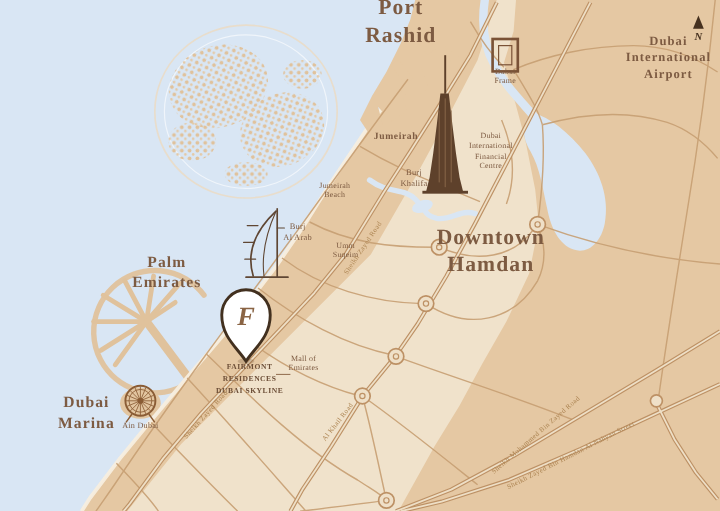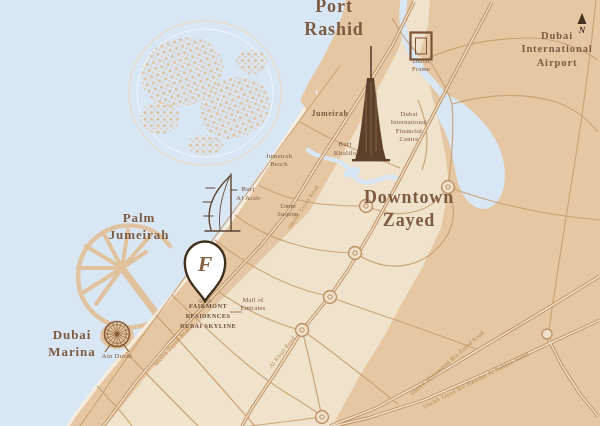--- a/index.html
+++ b/index.html
@@ -221,23 +221,23 @@
 Centre</div>
 <div class="lbl sm" style="left:345px;top:149px;font-size:7px">Burj
 Khalifa</div>
 <div class="lbl sm" style="left:279px;top:160px">Jumeirah
 Beach</div>
 <div class="lbl sm" style="left:248px;top:194px;font-size:7px">Burj
 Al Arab</div>
 <div class="lbl sm" style="left:288px;top:210px">Umm
 Suqeim</div>
 <div class="lbl big" style="left:409px;top:209px">Downtown
-Zayed</div>
+Hamdan</div>
 <div class="lbl big" style="left:139px;top:227px;font-size:13px">Palm
-Jumeirah</div>
+Emirates</div>
 <div class="lbl sm" style="left:253px;top:304px">Mall of
 Emirates</div>
 <div class="lbl cap" style="left:208px;top:316px">FAIRMONT
 RESIDENCES
 DUBAI SKYLINE</div>
 <div class="lbl big" style="left:72px;top:344px;font-size:13px">Dubai
 Marina</div>
 <div class="lbl sm" style="left:117px;top:356px;font-size:6.8px">Ain Dubai</div>
 
 <div class="monogram" style="left:205px;top:264px">F</div>

